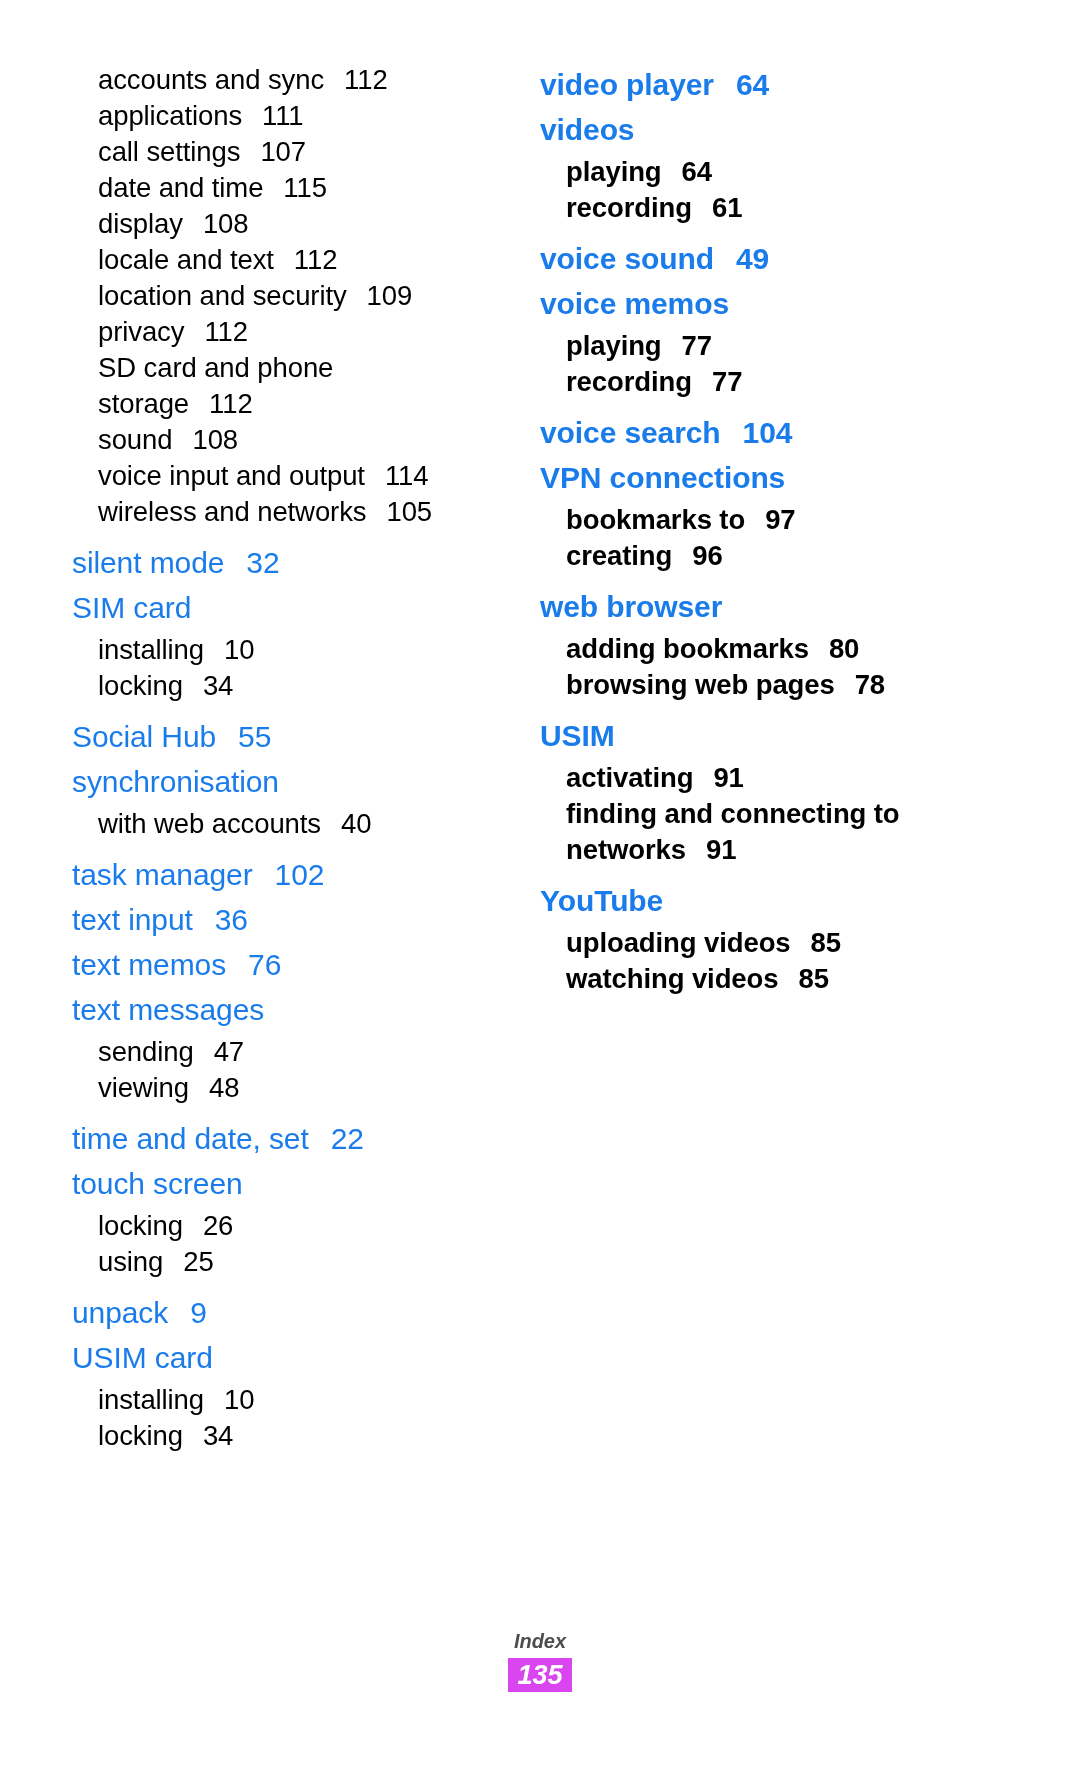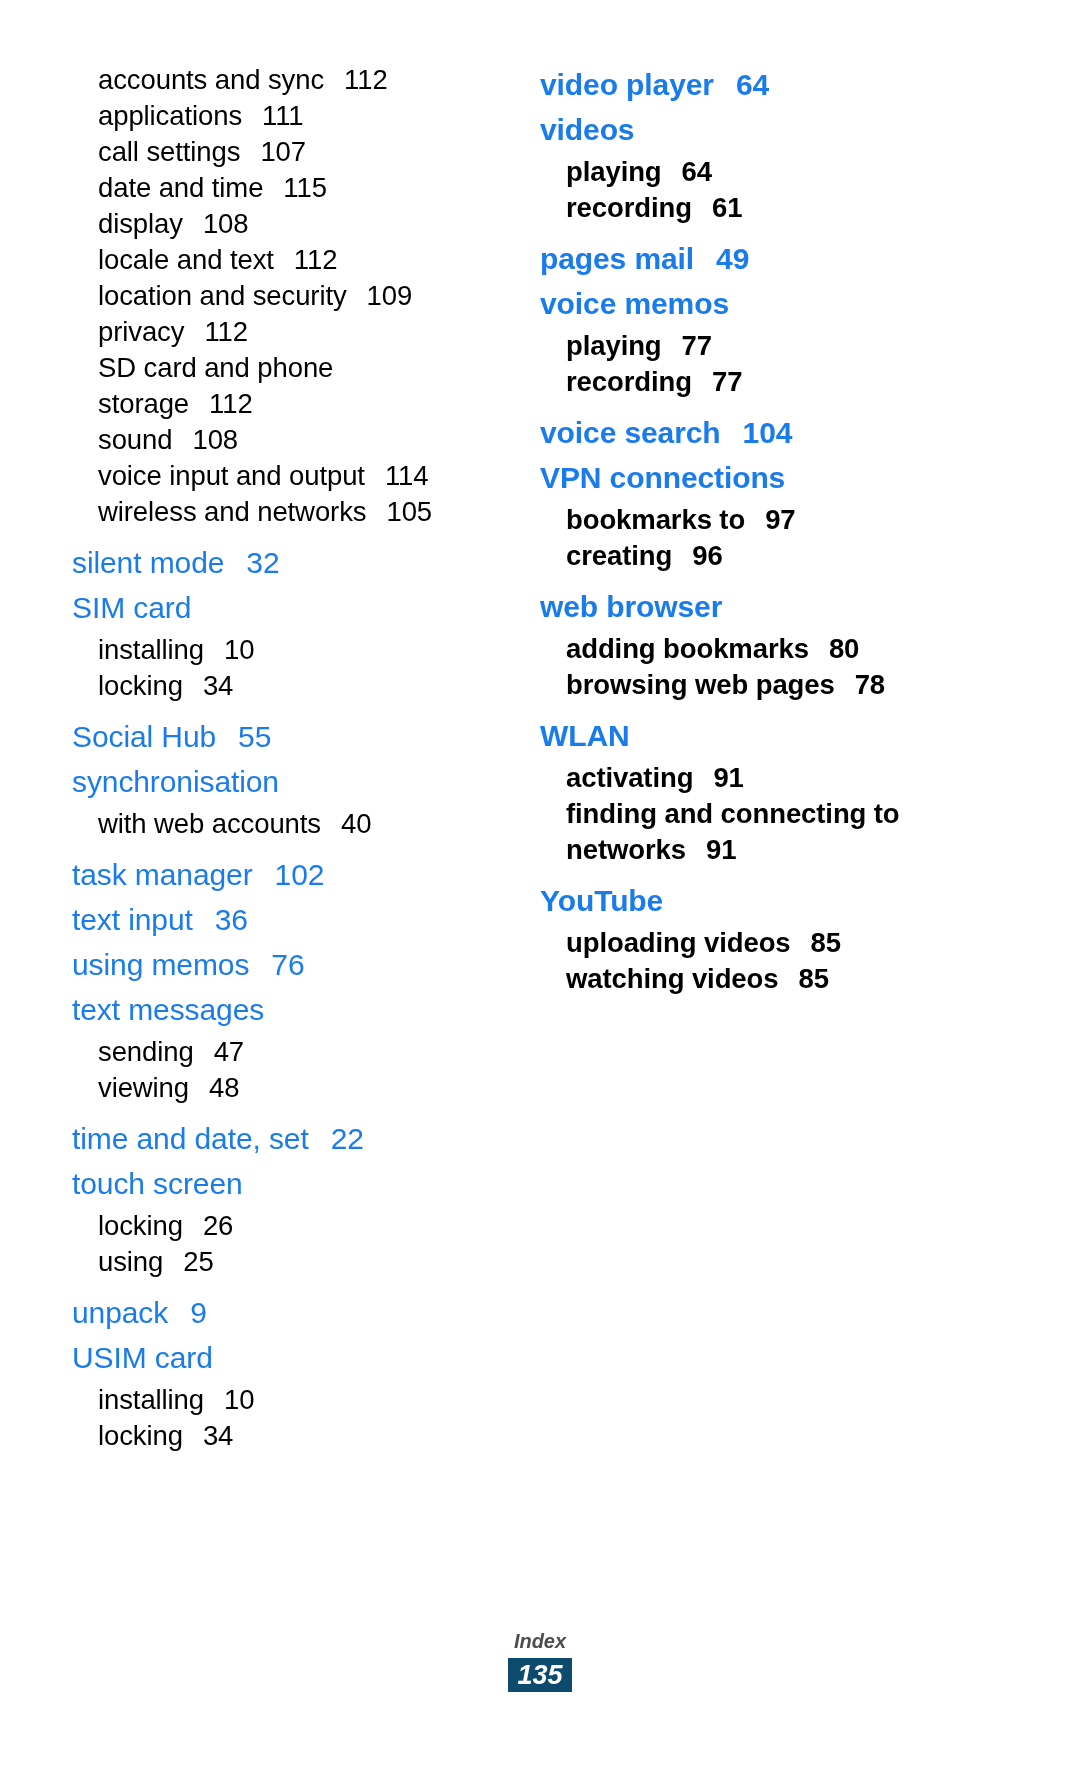--- a/index.html
+++ b/index.html
@@ -83,21 +83,21 @@
   .footer-label {
     font-style: italic;
     font-size: 20px;
     color: #4d4d4d;
     line-height: 26px;
     font-weight: bold;
   }
   .footer-pageno {
     display: inline-block;
     margin-top: 4px;
-    background: #0c4a6e;
+    background: #d946ef;
     color: #ffffff;
     font-style: italic;
     font-weight: bold;
     font-size: 27px;
     line-height: 34px;
     padding: 0 9px;
   }
 </style>
 </head>
 <body>
@@ -121,50 +121,50 @@
         <div class="sub"><span>wireless and networks</span><span class="pg">105</span></div>
         <div class="heading"><span>silent mode</span><span class="pg">32</span></div>
         <div class="heading"><span>SIM card</span></div>
         <div class="sub"><span>installing</span><span class="pg">10</span></div>
         <div class="sub"><span>locking</span><span class="pg">34</span></div>
         <div class="heading"><span>Social Hub</span><span class="pg">55</span></div>
         <div class="heading"><span>synchronisation</span></div>
         <div class="sub"><span>with web accounts</span><span class="pg">40</span></div>
         <div class="heading"><span>task manager</span><span class="pg">102</span></div>
         <div class="heading"><span>text input</span><span class="pg">36</span></div>
-        <div class="heading"><span>using memos</span><span class="pg">76</span></div>
+        <div class="heading"><span>text memos</span><span class="pg">76</span></div>
         <div class="heading"><span>text messages</span></div>
         <div class="sub"><span>sending</span><span class="pg">47</span></div>
         <div class="sub"><span>viewing</span><span class="pg">48</span></div>
         <div class="heading"><span>time and date, set</span><span class="pg">22</span></div>
         <div class="heading"><span>touch screen</span></div>
         <div class="sub"><span>locking</span><span class="pg">26</span></div>
         <div class="sub"><span>using</span><span class="pg">25</span></div>
         <div class="heading"><span>unpack</span><span class="pg">9</span></div>
         <div class="heading"><span>USIM card</span></div>
         <div class="sub"><span>installing</span><span class="pg">10</span></div>
         <div class="sub"><span>locking</span><span class="pg">34</span></div>
       </div>
     <div class="column right">
         <div class="heading"><span>video player</span><span class="pg">64</span></div>
         <div class="heading"><span>videos</span></div>
         <div class="sub"><span>playing</span><span class="pg">64</span></div>
         <div class="sub"><span>recording</span><span class="pg">61</span></div>
-        <div class="heading"><span>pages mail</span><span class="pg">49</span></div>
+        <div class="heading"><span>voice sound</span><span class="pg">49</span></div>
         <div class="heading"><span>voice memos</span></div>
         <div class="sub"><span>playing</span><span class="pg">77</span></div>
         <div class="sub"><span>recording</span><span class="pg">77</span></div>
         <div class="heading"><span>voice search</span><span class="pg">104</span></div>
         <div class="heading"><span>VPN connections</span></div>
         <div class="sub"><span>bookmarks to</span><span class="pg">97</span></div>
         <div class="sub"><span>creating</span><span class="pg">96</span></div>
         <div class="heading"><span>web browser</span></div>
         <div class="sub"><span>adding bookmarks</span><span class="pg">80</span></div>
         <div class="sub"><span>browsing web pages</span><span class="pg">78</span></div>
-        <div class="heading"><span>WLAN</span></div>
+        <div class="heading"><span>USIM</span></div>
         <div class="sub"><span>activating</span><span class="pg">91</span></div>
         <div class="sub"><span>finding and connecting to</span></div>
         <div class="sub cont"><span>networks</span><span class="pg">91</span></div>
         <div class="heading"><span>YouTube</span></div>
         <div class="sub"><span>uploading videos</span><span class="pg">85</span></div>
         <div class="sub"><span>watching videos</span><span class="pg">85</span></div>
       </div>
   </div>
 
   <div class="footer">

